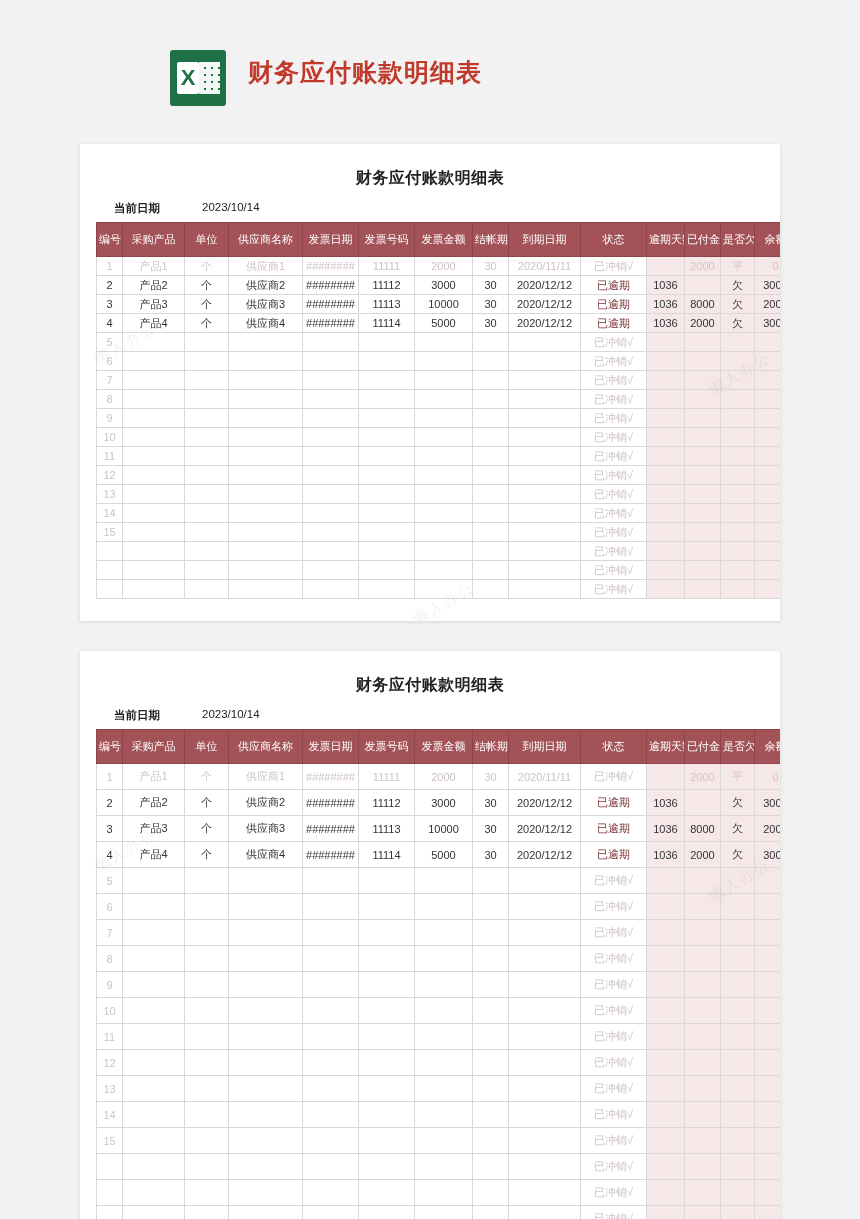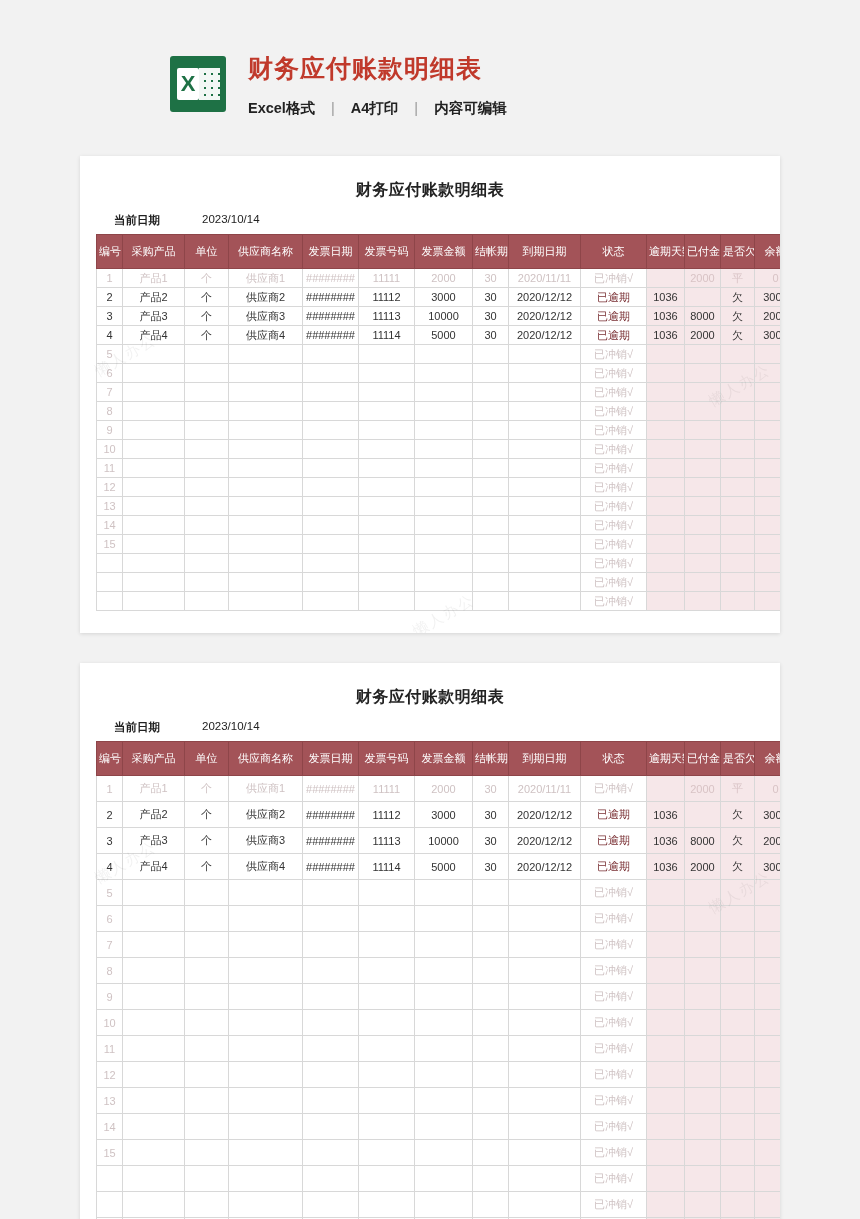--- a/index.html
+++ b/index.html
@@ -169,27 +169,20 @@
 
 <div class="page">
 
   <div class="header">
     <div class="xls-logo">
       <div class="x">X</div>
       <div class="grid"></div>
     </div>
     <div class="head-text">
       <div class="head-title">财务应付账款明细表</div>
-      <div class="head-meta">
-        <span>Excel格式</span>
-        <span class="sep">|</span>
-        <span>A4打印</span>
-        <span class="sep">|</span>
-        <span>内容可编辑</span>
-      </div>
     </div>
   </div>
 
   <div class="card first">
     <div class="wm r1 a">懒人办公</div>
     <div class="wm r1 b">懒人办公</div>
     <div class="wm r1 c">懒人办公</div>
     <div class="sheet-title">财务应付账款明细表</div>
     <div class="date-row">
       <span class="lbl">当前日期</span>

